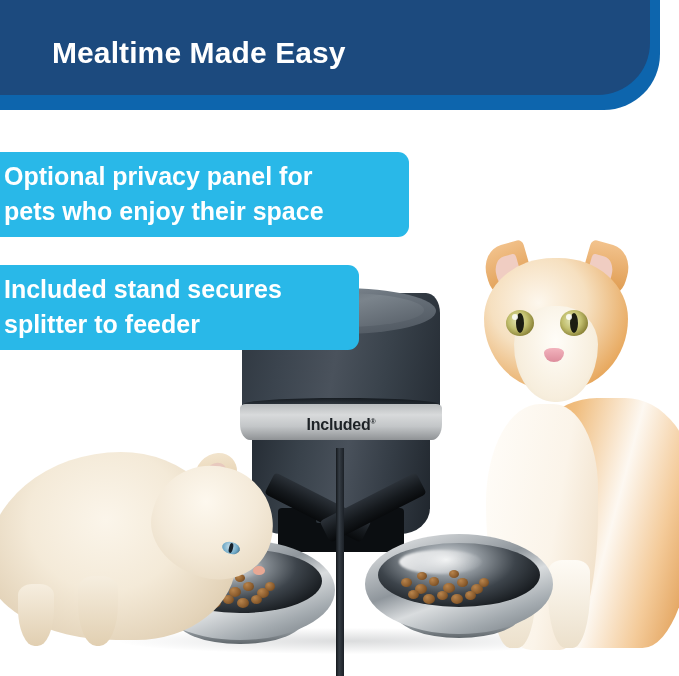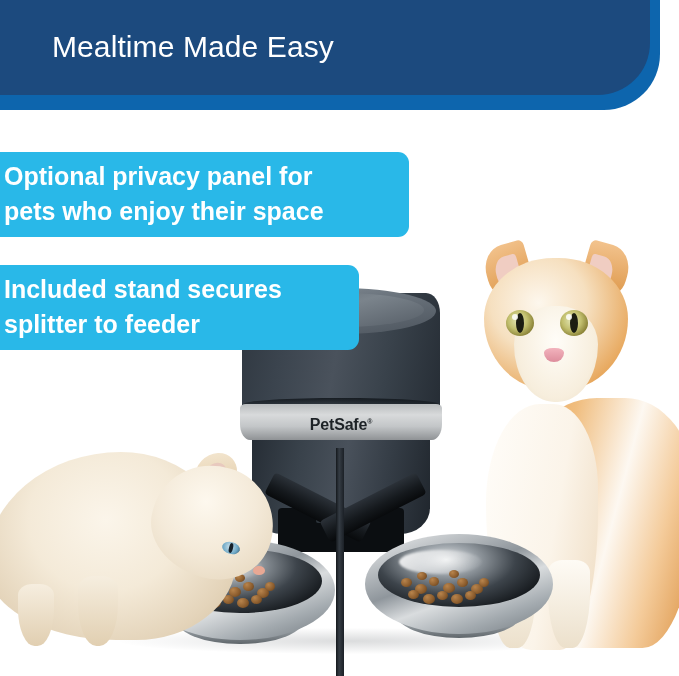--- a/index.html
+++ b/index.html
@@ -17,22 +17,22 @@
     position:absolute; left:-20px; top:0; width:680px; height:110px;
     background:#0d65ad;
     border-bottom-right-radius:56px;
   }
   .banner-main{
     position:absolute; left:-20px; top:0; width:670px; height:95px;
     background:#1c4a7e;
     border-bottom-right-radius:52px;
   }
   .banner-title{
-    position:absolute; left:52px; top:30px;
-    font-size:30px; font-weight:normal; color:#ffffff;
+    position:absolute; left:52px; top:36px;
+    font-size:30px; font-weight:bold; color:#ffffff;
     letter-spacing:.1px; white-space:nowrap;
   }
 
   
   .callout{
     position:absolute;
     background:#29b8e8;
     border-radius:11px;
     color:#ffffff;
     font-weight:bold;
@@ -282,21 +282,21 @@
       <div class="cat-right-nose"></div>
     </div>
 
     <div>
       <div class="feeder-hopper"></div>
       <div class="feeder-lid"></div>
       <div class="feeder-lid-inner"></div>
       <div class="feeder-base"></div>
       <div class="feeder-band-top-shadow"></div>
       <div class="feeder-band"></div>
-      <div class="petsafe-logo"><span>PetSafe</span><sup>®</sup></div>
+      <div class="petsafe-logo"><span>Included</span><sup>®</sup></div>
       <div class="feeder-mouth"></div>
       <div class="feeder-mouth-bar"></div>
     </div>
 
     <div>
       <div class="chute chute-left"></div>
       <div class="chute chute-right"></div>
       <div class="chute-tip chute-tip-left"></div>
       <div class="chute-tip chute-tip-right"></div>
     </div>

